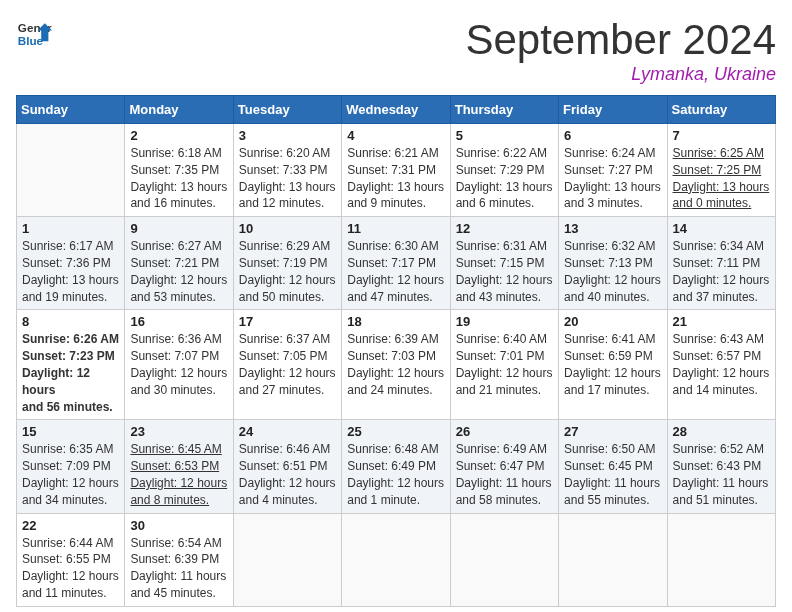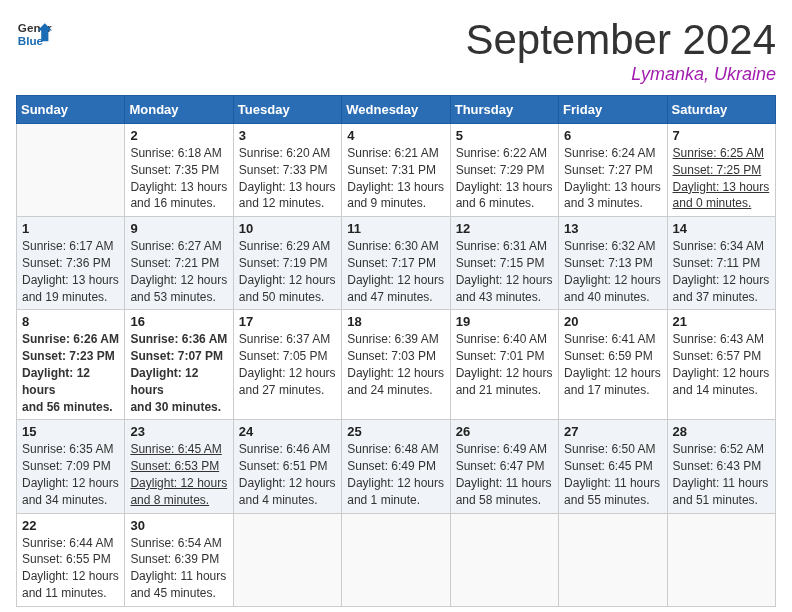--- a/index.html
+++ b/index.html
@@ -209,21 +209,21 @@
       <tr>
         <td>
           <span class="day-num">8</span>
           <div class="day-detail" style="white-space: pre-line; font-weight: bold;">Sunrise: 6:26 AM
 Sunset: 7:23 PM
 Daylight: 12 hours
 and 56 minutes.</div>
         </td>
         <td>
           <span class="day-num">16</span>
-          <div class="day-detail" style="white-space: pre-line; font-weight: bold;">Sunrise: 6:36 AM
+          <div class="day-detail" style="white-space: pre-line;">Sunrise: 6:36 AM
 Sunset: 7:07 PM
 Daylight: 12 hours
 and 30 minutes.</div>
         </td>
         <td>
           <span class="day-num">17</span>
           <div class="day-detail" style="white-space: pre-line;">Sunrise: 6:37 AM
 Sunset: 7:05 PM
 Daylight: 12 hours
 and 27 minutes.</div>

